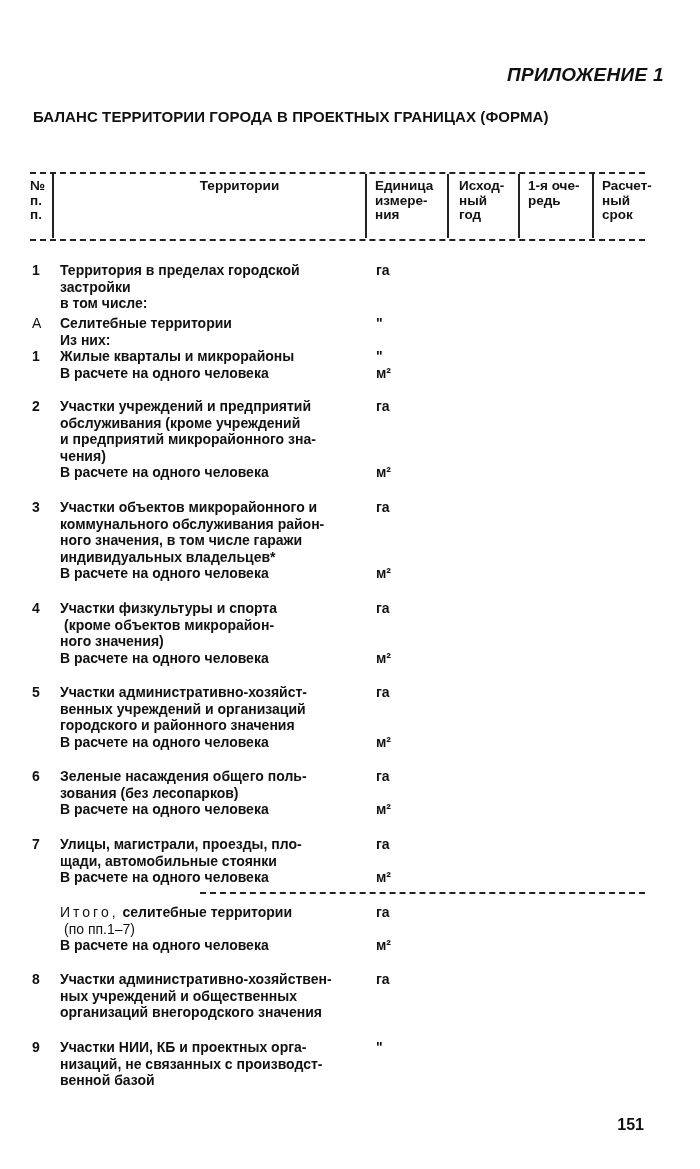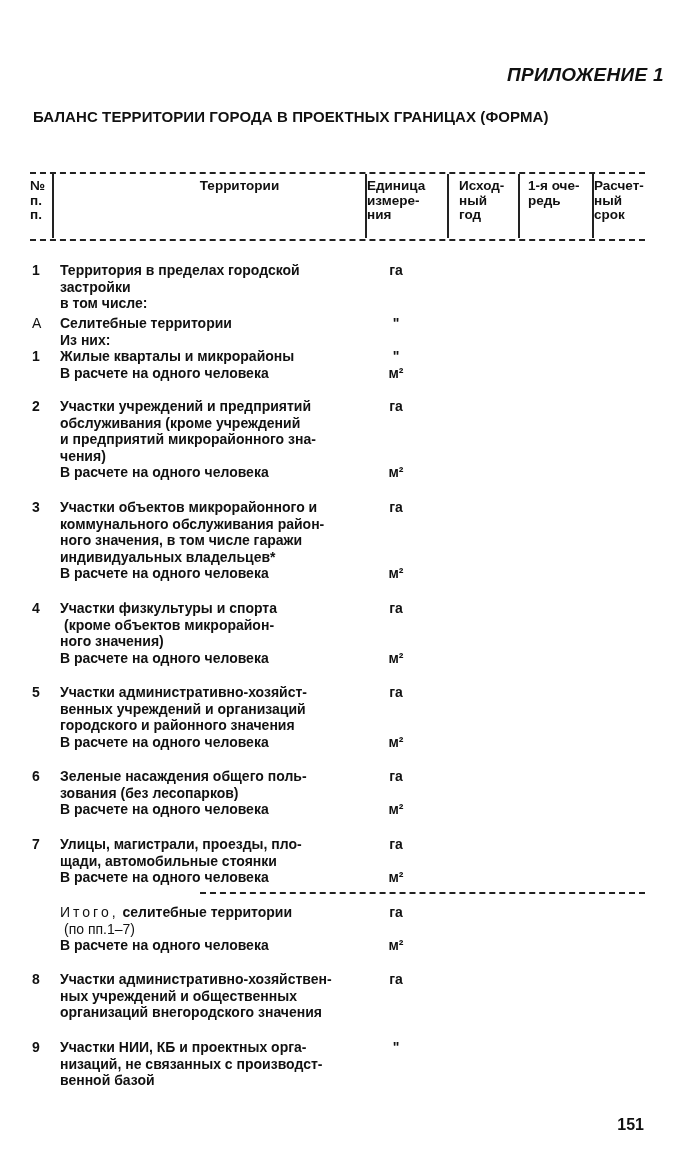--- a/index.html
+++ b/index.html
@@ -81,21 +81,21 @@
       position: absolute;
       left: 60px;
       width: 310px;
     }
     .txt .ln { display: block; white-space: nowrap; }
     .unit {
       position: absolute;
       left: 376px;
       width: 40px;
     }
-    .unit .ln { display: block; height: 16.5px; text-align: center; }
+    .unit .ln { display: block; height: 16.5px; }
     .spaced { letter-spacing: 3px; font-weight: normal; }
     .page-num {
       position: absolute;
       right: 56px;
       top: 1116px;
       font-size: 16px;
       font-weight: bold;
     }
   </style>
 </head>
@@ -107,35 +107,35 @@
 <div class="rule" style="top:172px;"></div>
 <div class="header">
   <div class="hcell" style="left:0; width:22px;">
     <span class="ln">№</span>
     <span class="ln">п.</span>
     <span class="ln">п.</span>
   </div>
   <div class="hcell bordered" style="left:22px; width:313px; text-align:center; padding-left:60px;">
     <span class="ln">Территории</span>
   </div>
-  <div class="hcell bordered" style="left:335px; width:82px; padding-left:0;">
+  <div class="hcell bordered" style="left:335px; width:82px; padding-left:8px;">
     <span class="ln">Единица</span>
     <span class="ln">измере-</span>
     <span class="ln">ния</span>
   </div>
   <div class="hcell bordered" style="left:417px; width:52px; padding-left:10px;">
     <span class="ln">Исход-</span>
     <span class="ln">ный</span>
     <span class="ln">год</span>
   </div>
   <div class="hcell bordered" style="left:488px; width:74px; padding-left:8px;">
     <span class="ln">1-я оче-</span>
     <span class="ln">редь</span>
   </div>
-  <div class="hcell bordered" style="left:562px; width:53px; padding-left:0;">
+  <div class="hcell bordered" style="left:562px; width:53px; padding-left:8px;">
     <span class="ln">Расчет-</span>
     <span class="ln">ный</span>
     <span class="ln">срок</span>
   </div>
 </div>
 <div class="rule" style="top:239px;"></div>
 
 <div class="rows">
 
   <div class="row" style="top:262px;">

